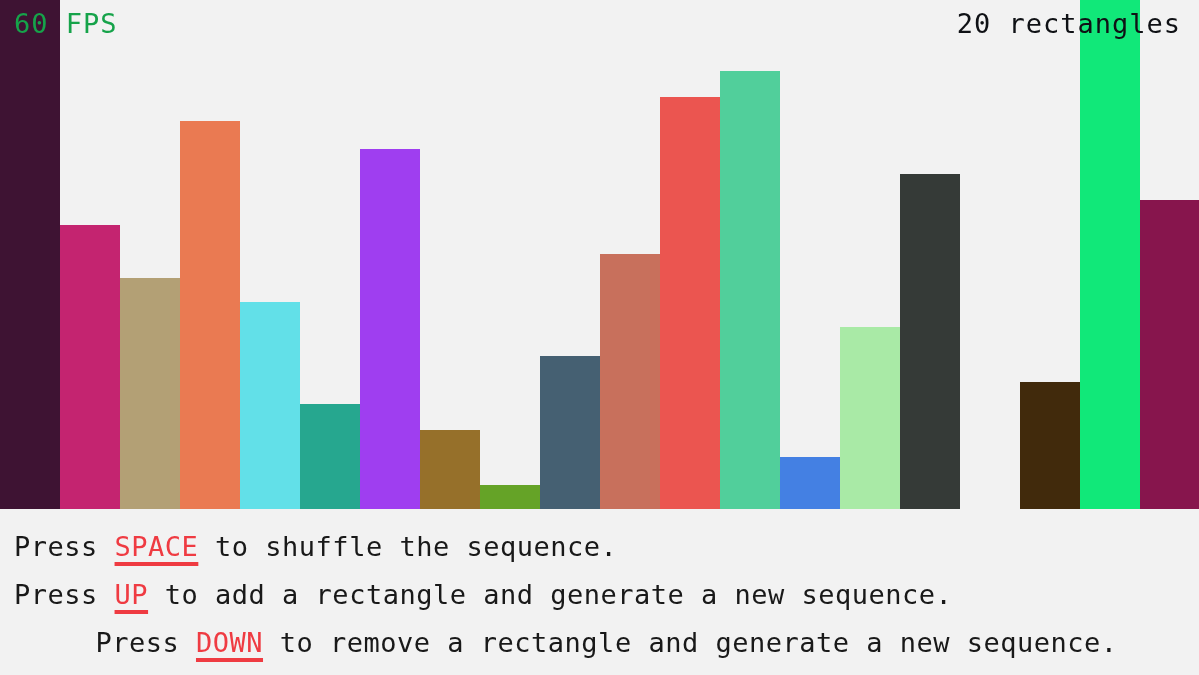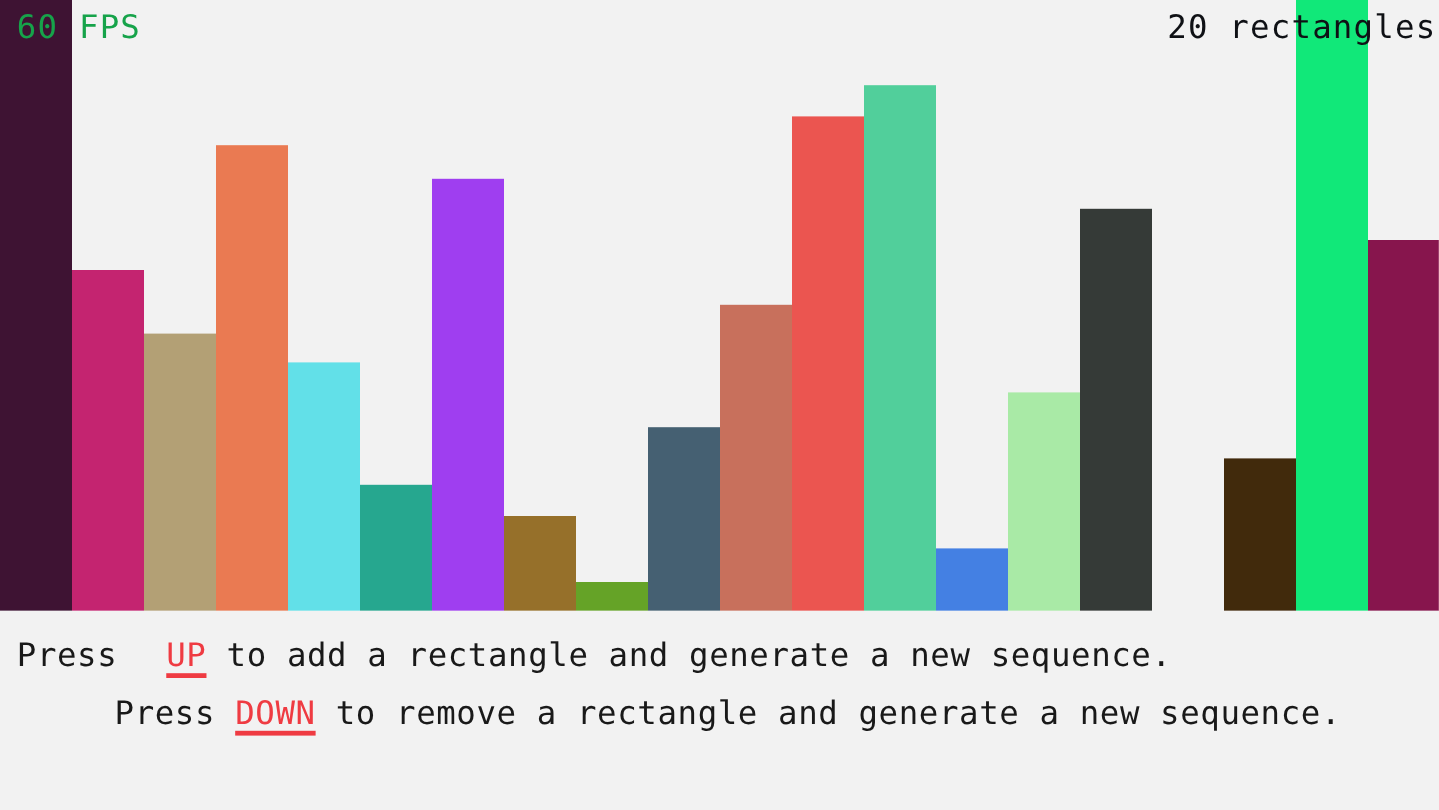--- a/index.html
+++ b/index.html
@@ -47,21 +47,21 @@
     letter-spacing: 1px;
     color: #16a34a;
     font-family: "DejaVu Sans Mono", "Liberation Mono", monospace;
     font-weight: 400;
     white-space: nowrap;
     z-index: 10;
   }
 
   #rect-count {
     position: absolute;
-    right: 2px;
+    right: 18px;
     top: 8px;
     font-size: 27px;
     letter-spacing: 1px;
     color: #0f1115;
     font-family: "DejaVu Sans Mono", "Liberation Mono", monospace;
     white-space: nowrap;
     z-index: 10;
   }
 
   
@@ -117,17 +117,18 @@
       <div class="bar" style="left: 1020px; width: 60px; height: 127px; background: rgb(65, 42, 12);"></div>
       <div class="bar" style="left: 1080px; width: 60px; height: 509px; background: rgb(17, 232, 121);"></div>
       <div class="bar" style="left: 1140px; width: 60px; height: 309px; background: rgb(135, 21, 77);"></div>
     </div>
 
   <div id="fps-counter" style="color: rgb(22, 163, 74);">60 FPS</div>
 
   <div id="rect-count" style="color: rgb(15, 17, 21);">20 rectangles</div>
 
   <div id="instructions">
-      <div class="instruction-line" style="color: rgb(25, 25, 25);"><span>Press </span><span class="key" style="color: rgb(239, 59, 66); text-decoration-color: rgb(239, 59, 66); margin-left: 24px;">UP</span><span> to add a rectangle and generate a new sequence.</span></div>
+      <div class="instruction-line" style="color: rgb(25, 25, 25);"><span>Press </span><span class="key" style="color: rgb(239, 59, 66); text-decoration-color: rgb(239, 59, 66);">SPACE</span><span> to shuffle the sequence.</span></div>
+      <div class="instruction-line" style="color: rgb(25, 25, 25);"><span>Press </span><span class="key" style="color: rgb(239, 59, 66); text-decoration-color: rgb(239, 59, 66);">UP</span><span> to add a rectangle and generate a new sequence.</span></div>
       <div class="instruction-line" style="color: rgb(25, 25, 25); text-align: center;"><span>Press </span><span class="key" style="color: rgb(239, 59, 66); text-decoration-color: rgb(239, 59, 66);">DOWN</span><span> to remove a rectangle and generate a new sequence.</span></div>
     </div>
 
 </div>
 
 </body></html>

